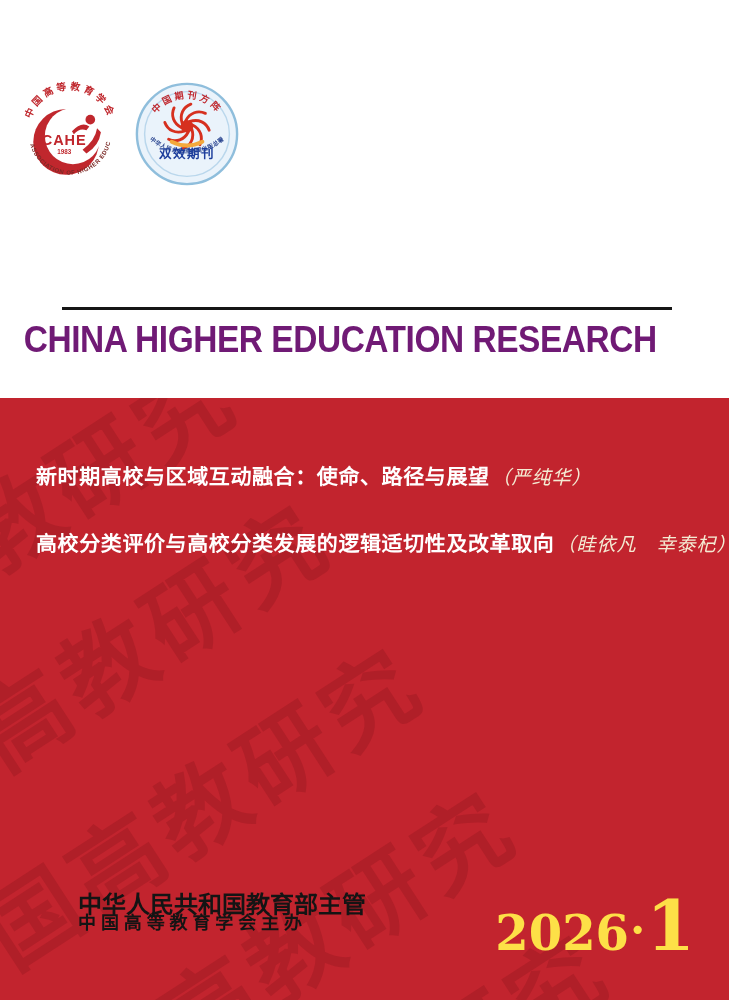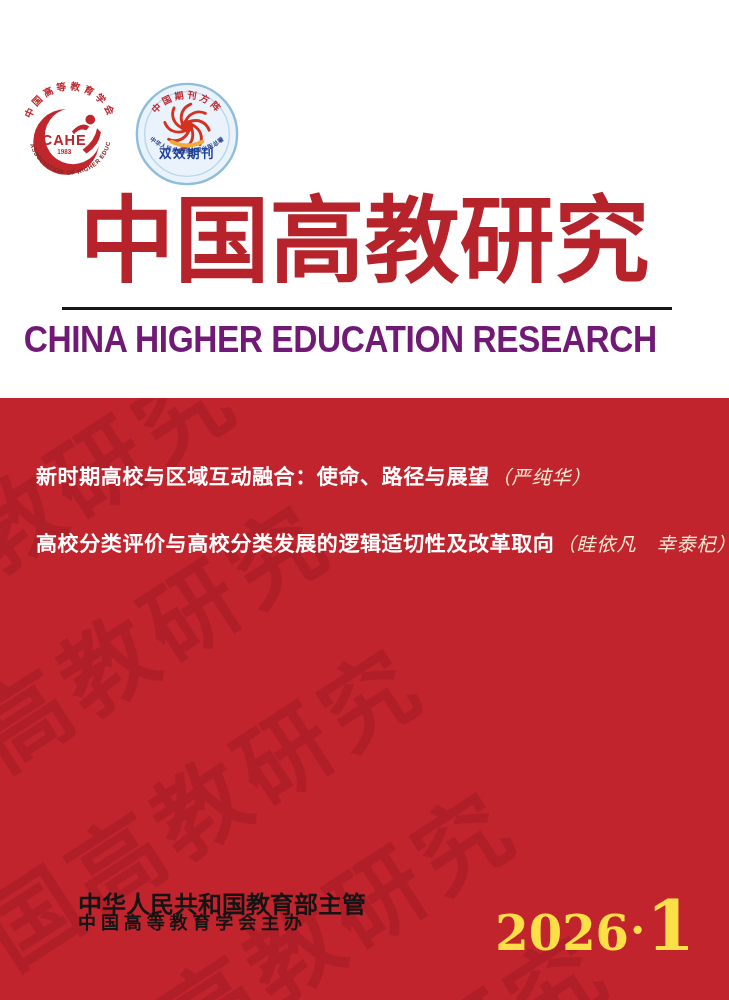--- a/index.html
+++ b/index.html
@@ -120,21 +120,20 @@
       </svg>
     </div>
 
     <div class="honors">
         <div class="honor-line"></div>
         <div class="honor-line"></div>
         <div class="honor-line"></div>
         <div class="honor-line"></div>
       </div>
 
-    <h1 class="title-cn">中国高教研究</h1>
     <div class="divider"></div>
     <h2 class="title-en">
       <span>CHINA HIGHER EDUCATION RESEARCH</span>
     </h2>
   </div>
 
   <div class="red-panel">
     <div class="watermark-layer">
         <div class="wm-item">C 中国高教研究</div>
         <div class="wm-item">C 中国高教研究</div>

